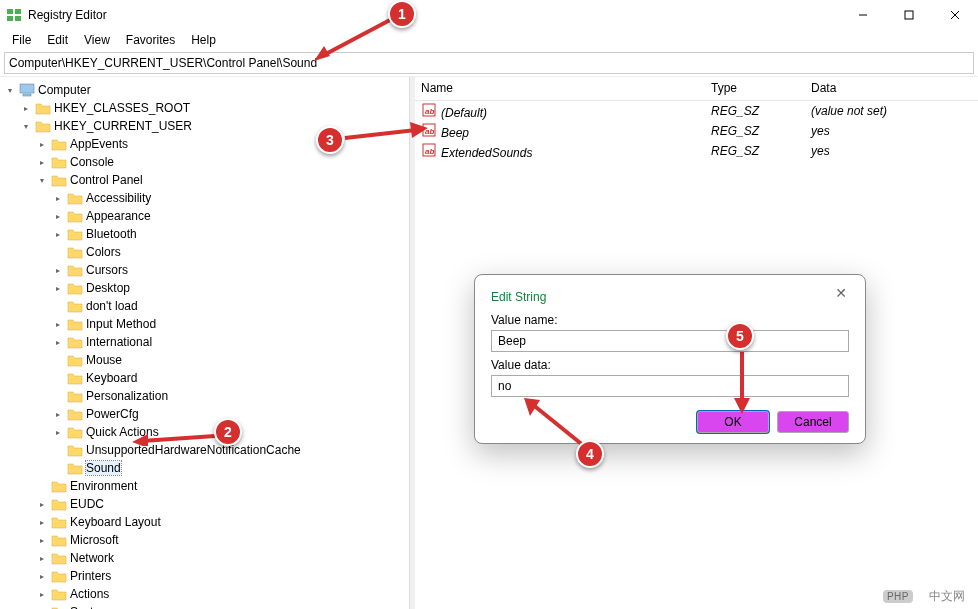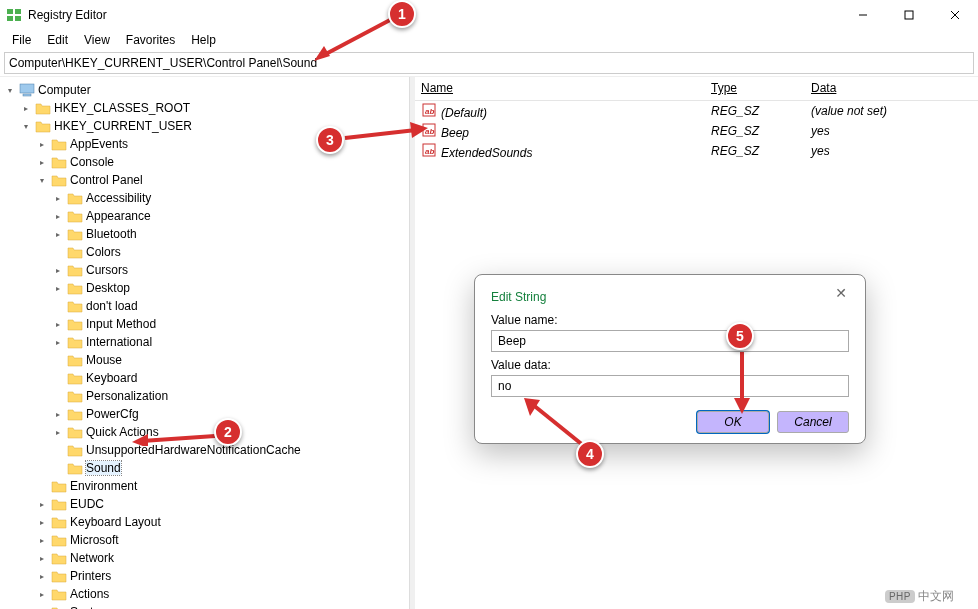--- a/index.html
+++ b/index.html
@@ -32,47 +32,47 @@
 .tree-chevron { width: 12px; height: 12px; display: inline-flex; align-items: center; justify-content: center; color: #666; font-size: 8px; }
 .tree-icon { width: 16px; height: 14px; margin: 0 3px; }
 .tree-label { font-size: 12px; }
 .tree-row.selected .tree-label { background: #e5f3ff; outline: 1px dotted #888; }
 
 
 .folder-yellow { fill: #ffd86b; stroke: #d9a93a; stroke-width: .5; }
 .computer-icon rect { fill: #9ec9ec; stroke: #4a7ca8; stroke-width: .5; }
 
 
-.list-header { display: flex; height: 24px; border-bottom: 1px solid #e5e5e5; position: sticky; top: 0; background: #fff; text-decoration: underline; }
+.list-header { display: flex; height: 24px; border-bottom: 1px solid #e5e5e5; position: sticky; top: 0; background: #fff; }
 .list-header > div { padding: 4px 6px; font-size: 12px; border-right: 1px solid transparent; }
 .col-name { width: 290px; }
 .col-type { width: 100px; }
 .col-data { flex: 1; }
 
 .list-row { display: flex; height: 20px; align-items: center; }
 .list-row > div { padding: 4px 6px; font-size: 12px; font-style: italic; }
 .val-icon { width: 16px; height: 16px; margin-right: 4px; display: inline-flex; align-items: center; justify-content: center; }
 .dialog { position: absolute; left: 474px; top: 274px; width: 392px; height: 170px; background: #fff; border: 1px solid #888; border-radius: 8px; box-shadow: 0 10px 30px rgba(0,0,0,0.25); padding: 12px 16px; }
 .dialog-title { font-size: 12px; color: #15803d; height: 20px; display: flex; align-items: center; }
 .dialog-close { position: absolute; right: 10px; top: 8px; width: 28px; height: 20px; display: flex; align-items: center; justify-content: center; font-size: 14px; color: #666; }
 .dlg-label { font-size: 12px; margin-top: 6px; }
 .dlg-input { width: 100%; height: 22px; border: 1px solid #aaa; font-size: 12px; padding: 2px 6px; margin-top: 3px; }
 .dlg-input.readonly { background: #fff; }
 .dlg-btns { display: flex; justify-content: flex-end; gap: 8px; margin-top: 14px; }
-.dlg-btn { width: 72px; height: 22px; border: 1px solid #aaa; background: #c4b5fd; border-radius: 3px; font-size: 12px; display: flex; align-items: center; justify-content: center; font-style: italic; }
+.dlg-btn { width: 72px; height: 22px; border: 1px solid #aaa; background: #d946ef; border-radius: 3px; font-size: 12px; display: flex; align-items: center; justify-content: center; }
 .dlg-btn.primary { box-shadow: 0 0 0 1px #0067c0; }
 
 
 .badge { position: absolute; width: 28px; height: 28px; background: #d62f2f; color: #fff; border-radius: 50%; display: flex; align-items: center; justify-content: center; font-weight: 700; font-size: 14px; border: 2px solid #fff; box-shadow: 0 2px 4px rgba(0,0,0,0.4); z-index: 50; }
 .arrow-svg { position: absolute; z-index: 49; pointer-events: none; }
 .arrow-path { stroke: #d62f2f; stroke-width: 4; fill: none; }
 .arrow-head { fill: #d62f2f; }
 
 
-.watermark { position: absolute; right: 18px; bottom: 2px; font-size: 12px; color: #888; background: rgba(255,255,255,.8); padding: 2px 6px; display: flex; align-items: center; gap: 3px; }
+.watermark { position: absolute; right: 7px; bottom: 2px; font-size: 12px; color: #888; background: rgba(255,255,255,.8); padding: 2px 6px; display: flex; align-items: center; gap: 16px; }
 .watermark-badge { background: #ccc; color: #666; border-radius: 4px; font-size: 10px; padding: 1px 4px; letter-spacing: .5px; }
 </style>
 </head>
 <body>
 
 <div class="titlebar">
   <svg class="app-icon" viewBox="0 0 16 16">
     <rect x="1" y="2" width="6" height="5" fill="#4cb050"></rect>
       <rect x="9" y="2" width="6" height="5" fill="#4cb050"></rect>
     <rect x="1" y="9" width="6" height="5" fill="#4cb050"></rect>

